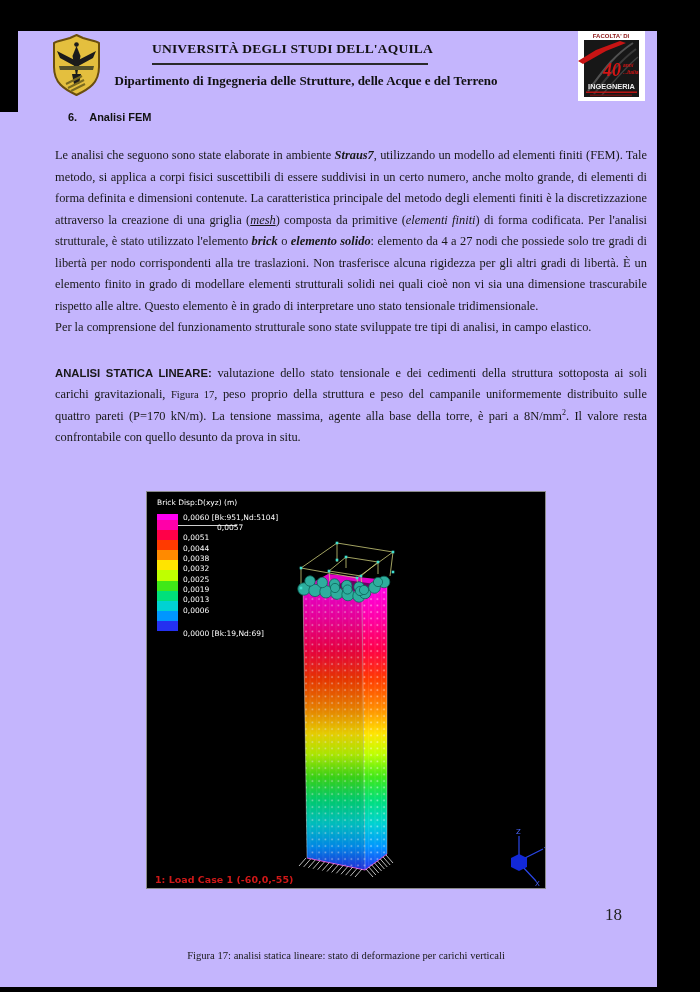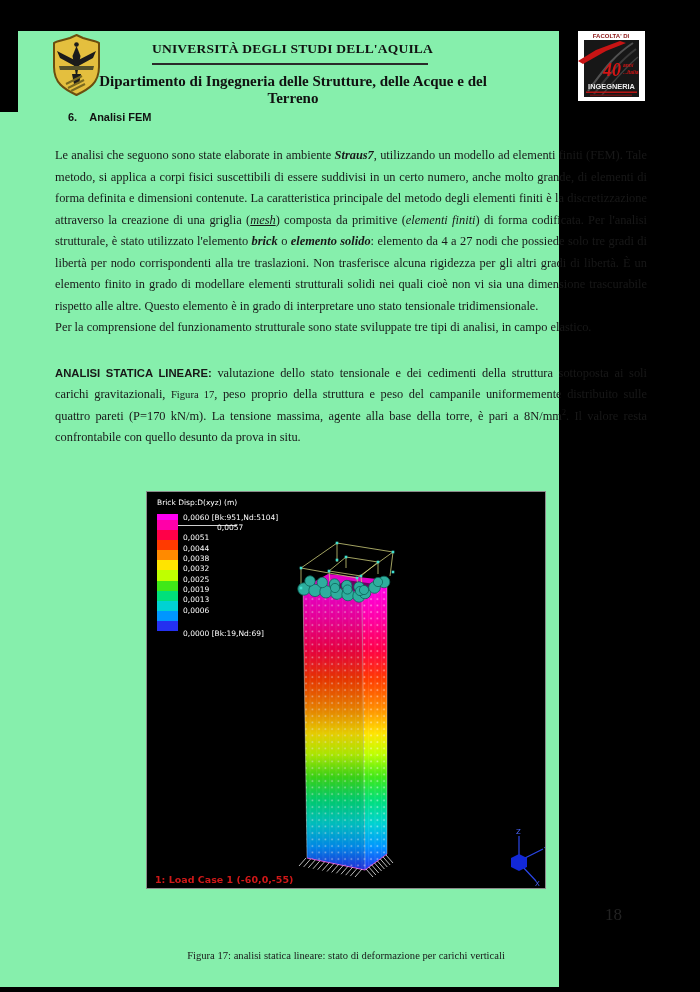--- a/index.html
+++ b/index.html
@@ -1,34 +1,34 @@
 <!DOCTYPE html>
 <html><head>
 <meta charset="utf-8">
 <style>
   html,body{margin:0;padding:0;}
   body{
     width:700px;height:992px;background:#000;position:relative;overflow:hidden;
     font-family:"Liberation Serif", serif;
   }
   .page{
-    position:absolute;left:0;top:31px;width:559px;height:956px;background:#86efac;
+    position:absolute;left:0;top:31px;width:657px;height:956px;background:#c4b5fd;
   }
   .corner-patch{position:absolute;left:0;top:0;width:18px;height:112px;background:#000;}
   
   .crest{position:absolute;left:52px;top:3px;width:49px;height:62px;}
   .uni-title{
     position:absolute;left:110px;top:10px;width:365px;text-align:center;
     font-weight:bold;font-size:13.5px;letter-spacing:.2px;color:#111;
     font-family:"Liberation Serif",serif;
   }
   .title-rule{position:absolute;left:152px;top:32px;width:276px;border-top:2px solid #2a2a2a;}
   .dept{
-    position:absolute;left:93px;top:42px;width:400px;text-align:center;
-    font-weight:bold;font-size:15px;color:#111;font-family:"Liberation Serif",serif;
+    position:absolute;left:106px;top:42px;width:400px;text-align:center;
+    font-weight:bold;font-size:13px;color:#111;font-family:"Liberation Serif",serif;
   }
   .faculty-logo{position:absolute;left:578px;top:0px;width:67px;height:70px;}
   
   .section-heading{
     position:absolute;left:68px;top:80px;font-family:"Liberation Sans",sans-serif;
     font-weight:bold;font-size:11px;color:#111;
   }
   .section-heading .num{margin-right:12px;}
   
   .body-text{

